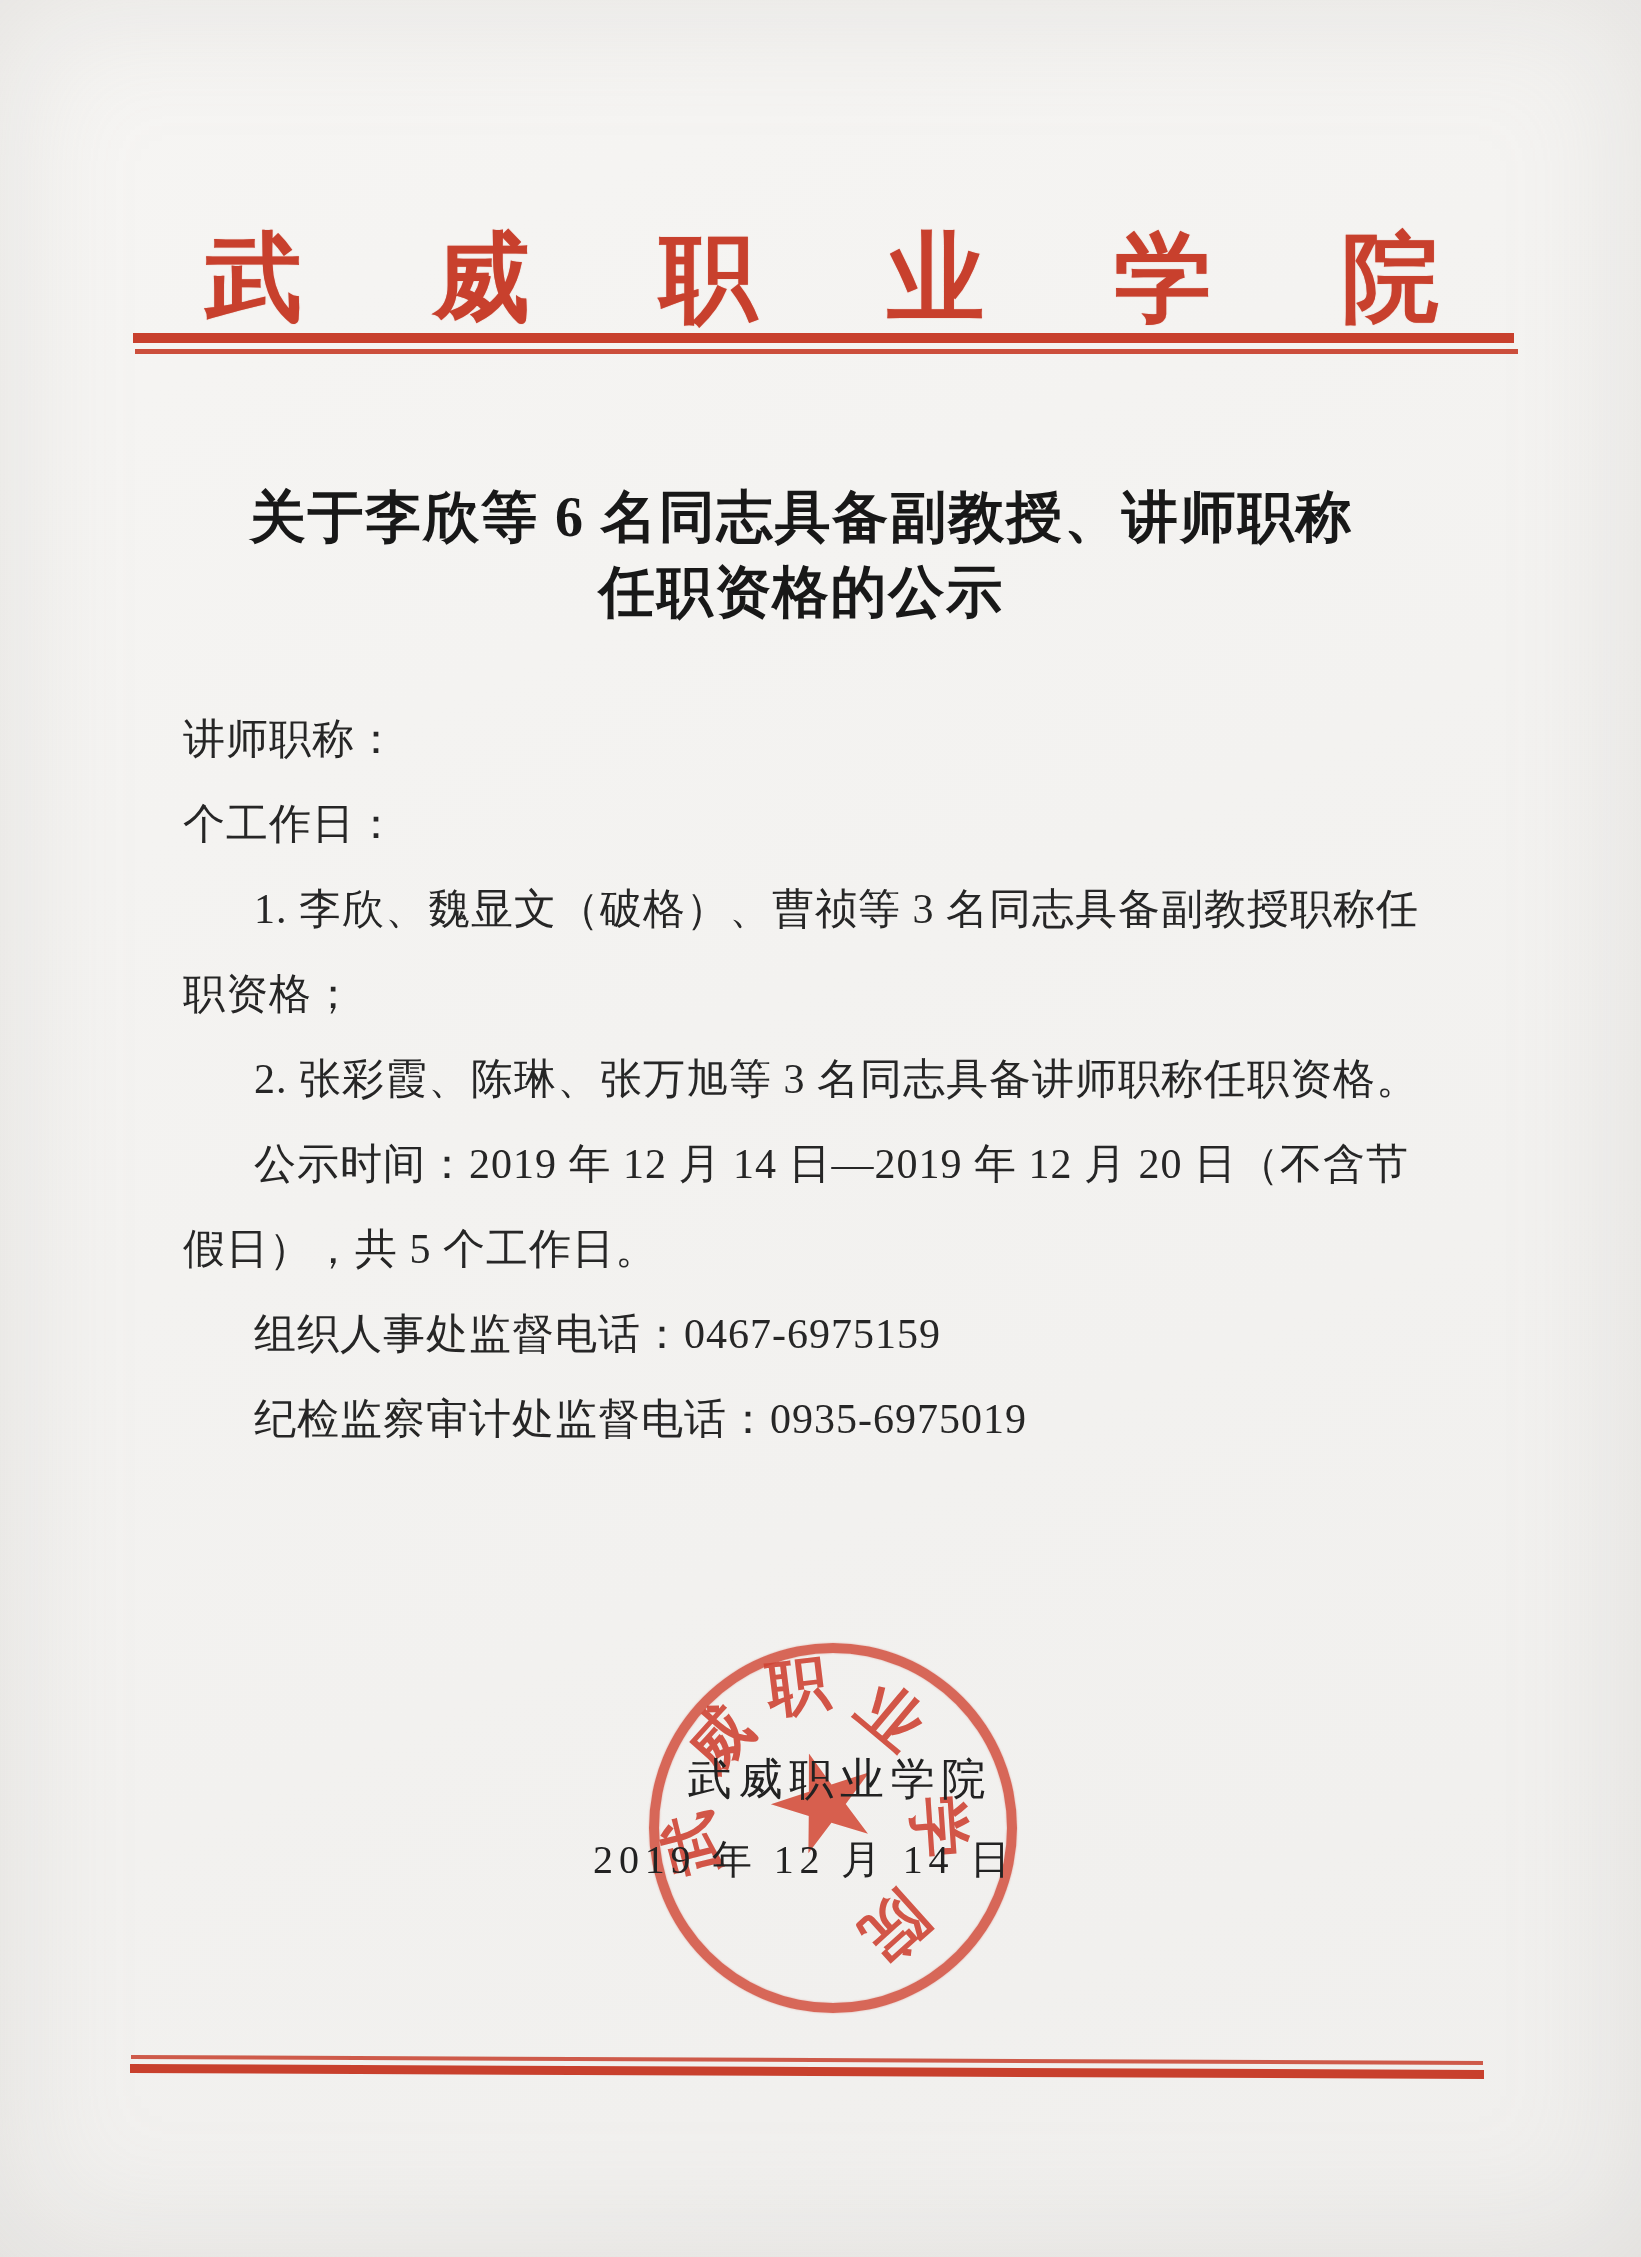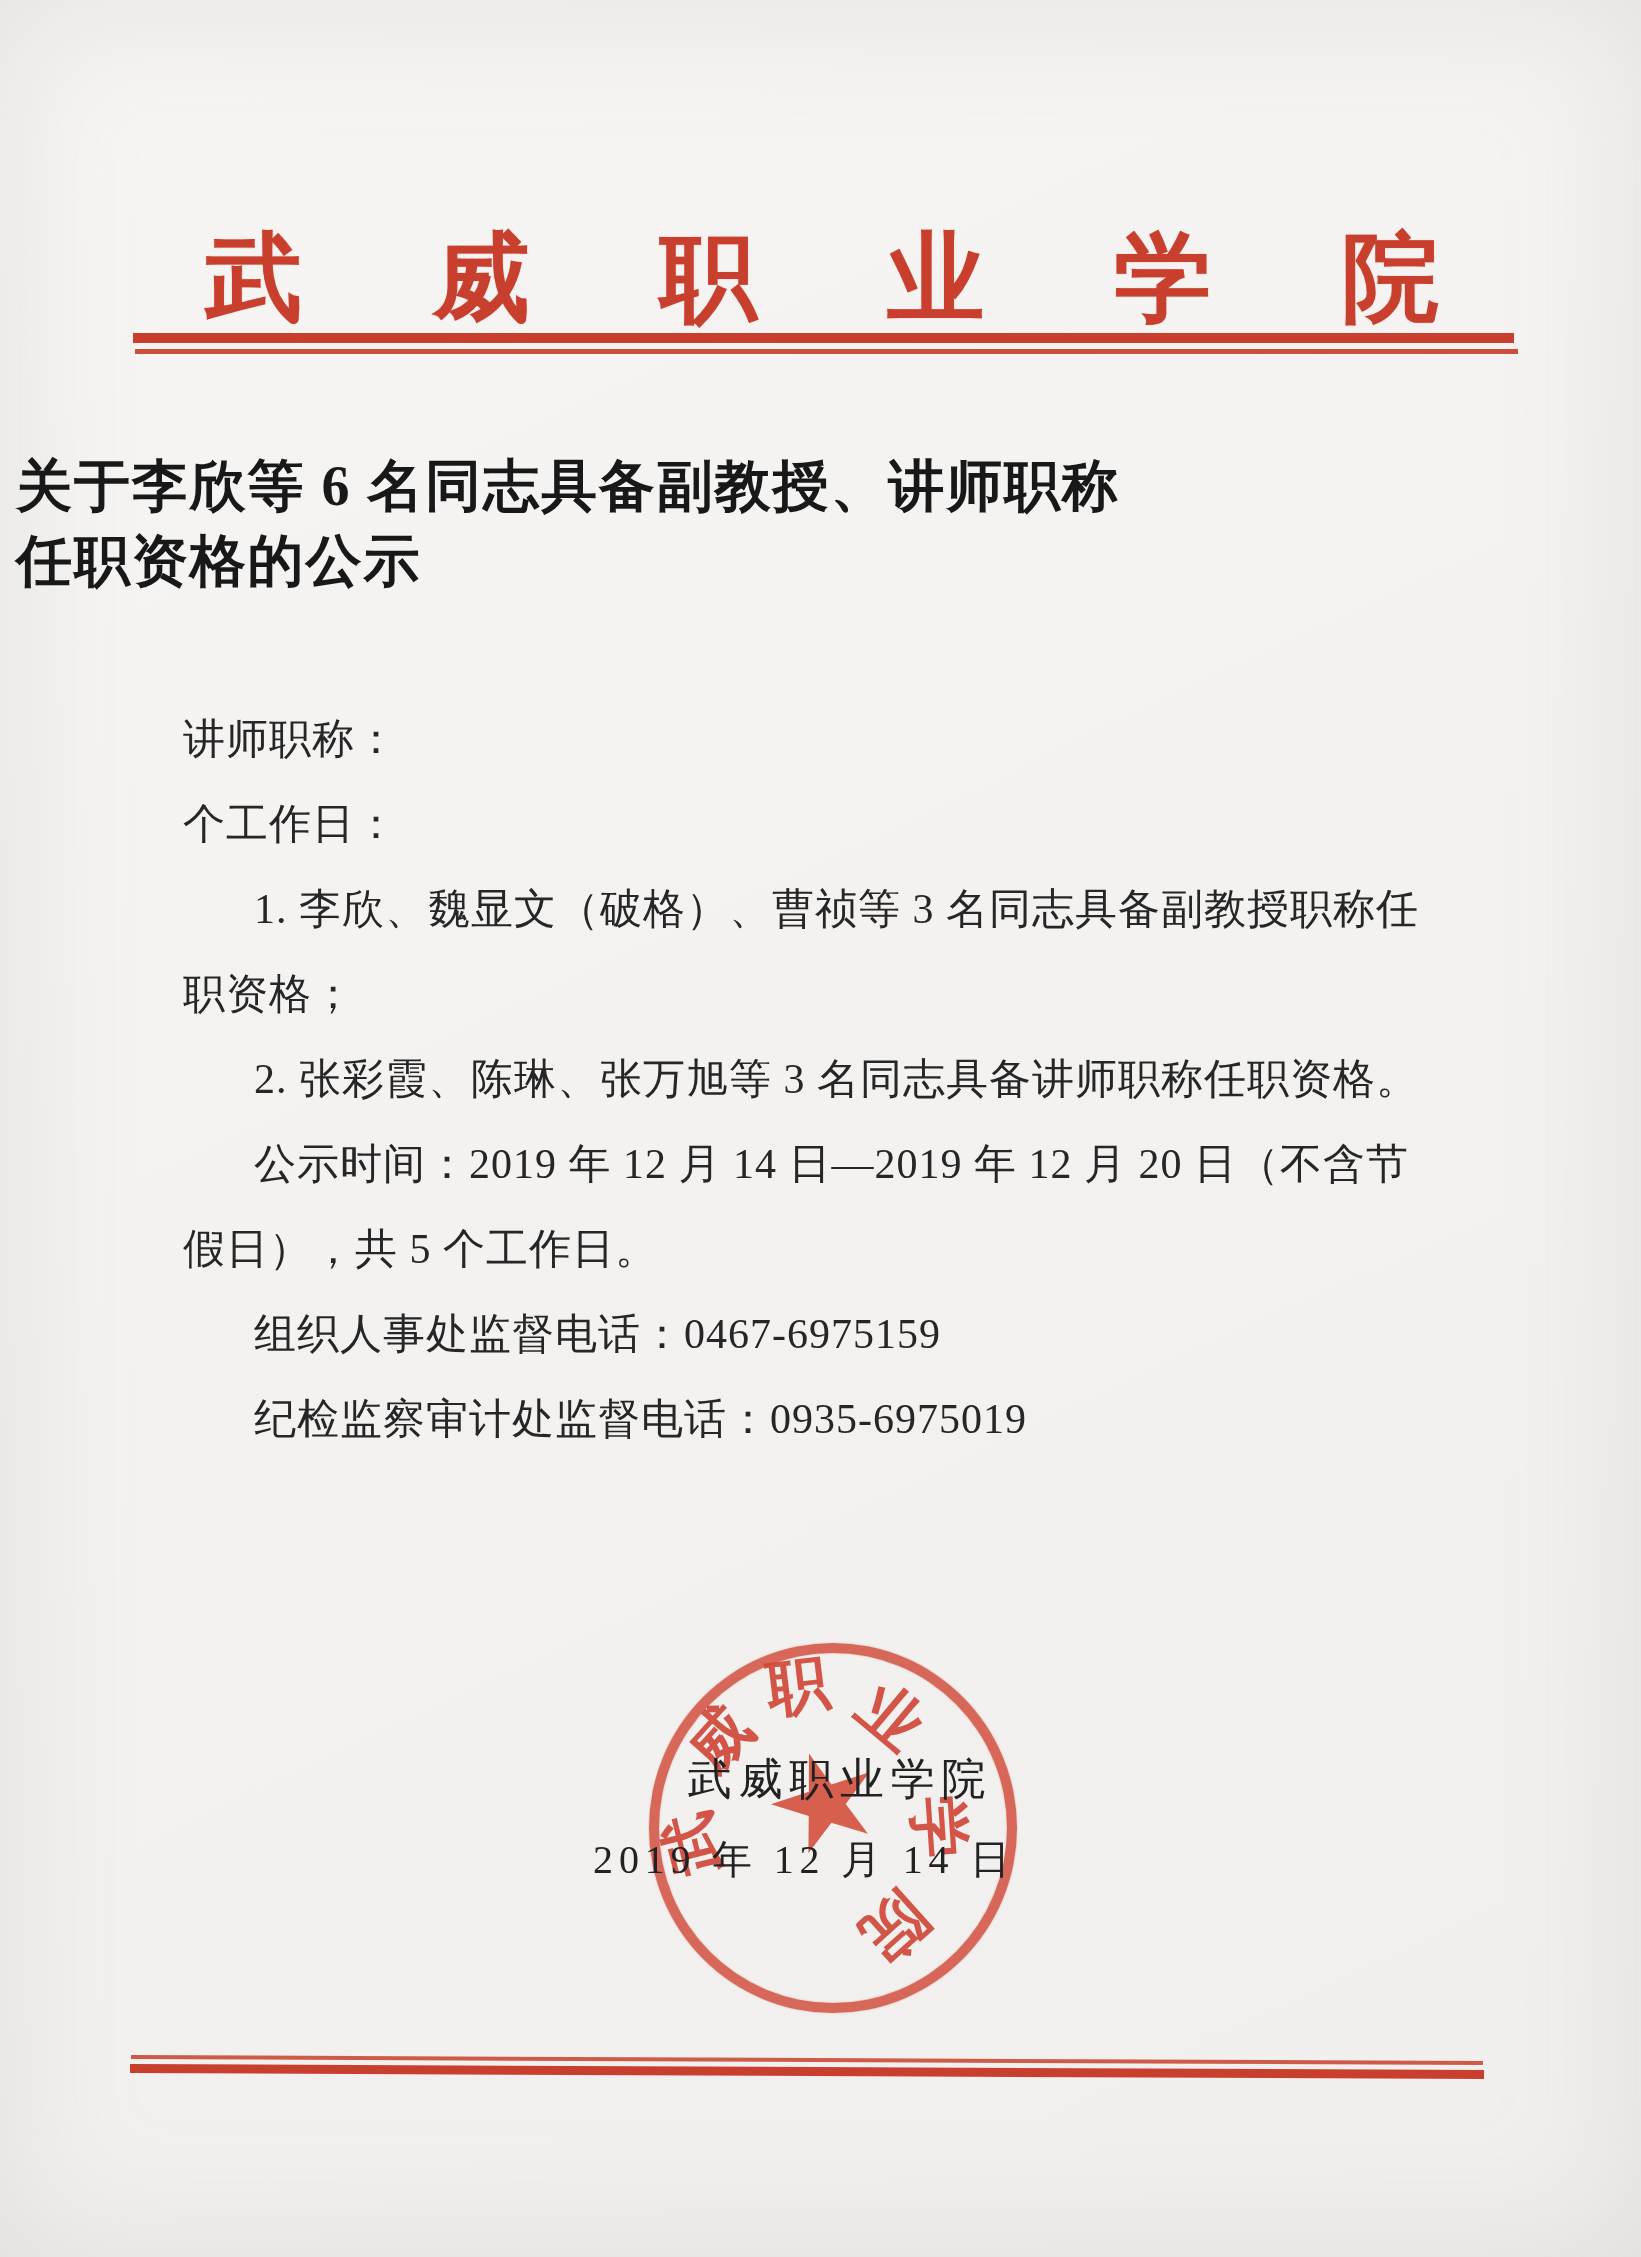--- a/index.html
+++ b/index.html
@@ -18,24 +18,23 @@
     display:flex;justify-content:space-between;
     font-size:97px;font-weight:bold;line-height:1.02;
     color:#c8402d;
     text-shadow:0 0 1px rgba(200,64,45,.55);
   }
   .rule{position:absolute;background:#c8402d;}
   .rule-top-thick{left:133px;top:333px;width:1381px;height:9.7px;}
   .rule-top-thin{left:135px;top:349px;width:1383px;height:4.8px;opacity:.92;}
   
   .doc-title{
-    position:absolute;left:0;top:449px;width:1603px;
-    text-align:left;color:#181818;font-weight:bold;
+    position:absolute;left:0;top:480px;width:1603px;
+    text-align:center;color:#181818;font-weight:bold;
     letter-spacing:1.9px;
-    padding-left:16px;
   }
   .doc-title .t1{font-size:56px;line-height:75px;}
   .doc-title .t2{font-size:56px;line-height:75px;}
   
   .body-text{
     position:absolute;left:183px;top:697px;width:1255px;
     color:#262626;font-size:42px;letter-spacing:1px;
   }
   .body-line{height:85px;line-height:85px;white-space:nowrap;}
   .body-line.indent{padding-left:71px;}

